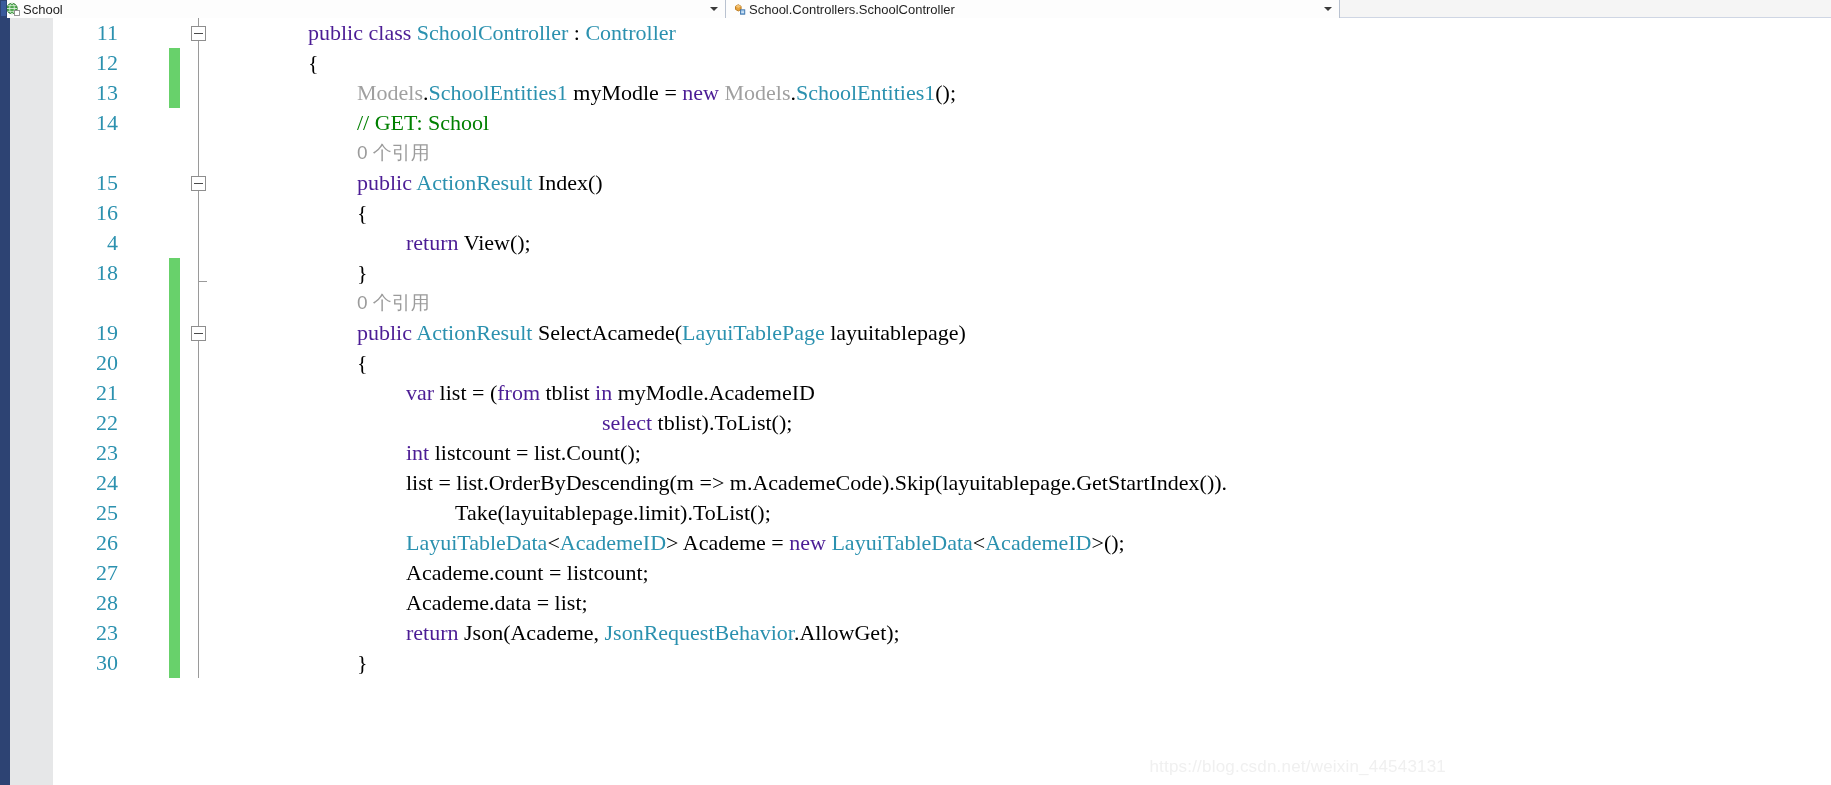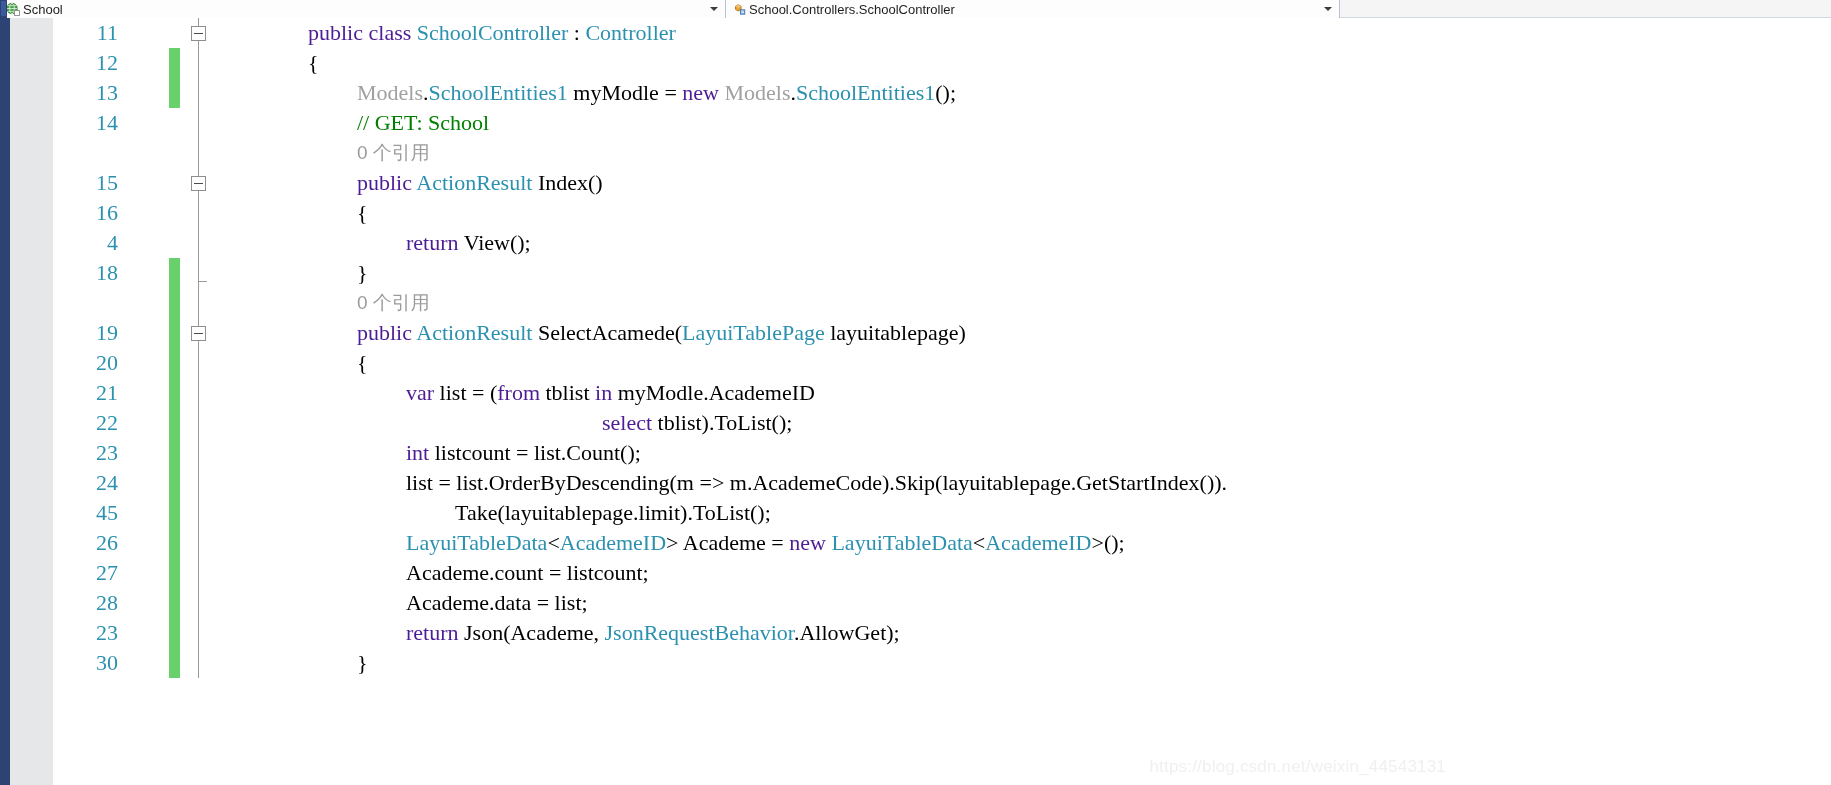--- a/index.html
+++ b/index.html
@@ -272,21 +272,21 @@
       <div class="lnum">16</div>
       <div class="lnum">4</div>
       <div class="lnum">18</div>
       <div class="lnum blank">&nbsp;</div>
       <div class="lnum">19</div>
       <div class="lnum">20</div>
       <div class="lnum">21</div>
       <div class="lnum">22</div>
       <div class="lnum">23</div>
       <div class="lnum">24</div>
-      <div class="lnum">45</div>
+      <div class="lnum">25</div>
       <div class="lnum">26</div>
       <div class="lnum">27</div>
       <div class="lnum">28</div>
       <div class="lnum">23</div>
       <div class="lnum">30</div>
     </div>
   <div id="change-bar">
       <div class="chg none" style="height: 30px;"></div>
       <div class="chg" style="height: 30px;"></div>
       <div class="chg" style="height: 30px;"></div>

